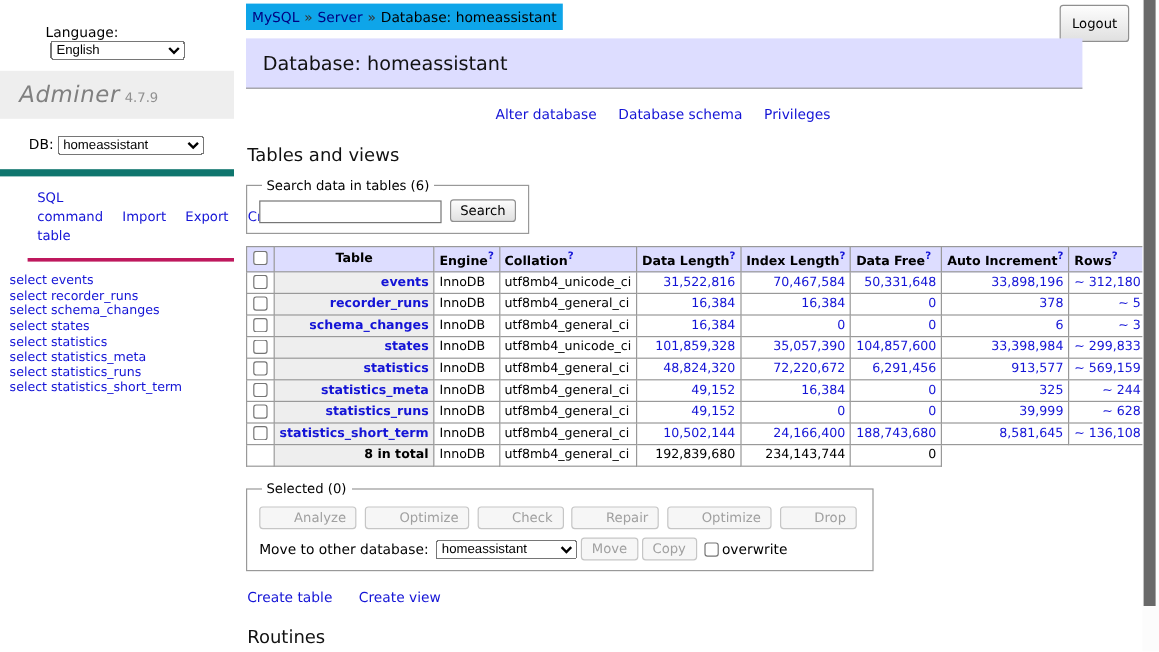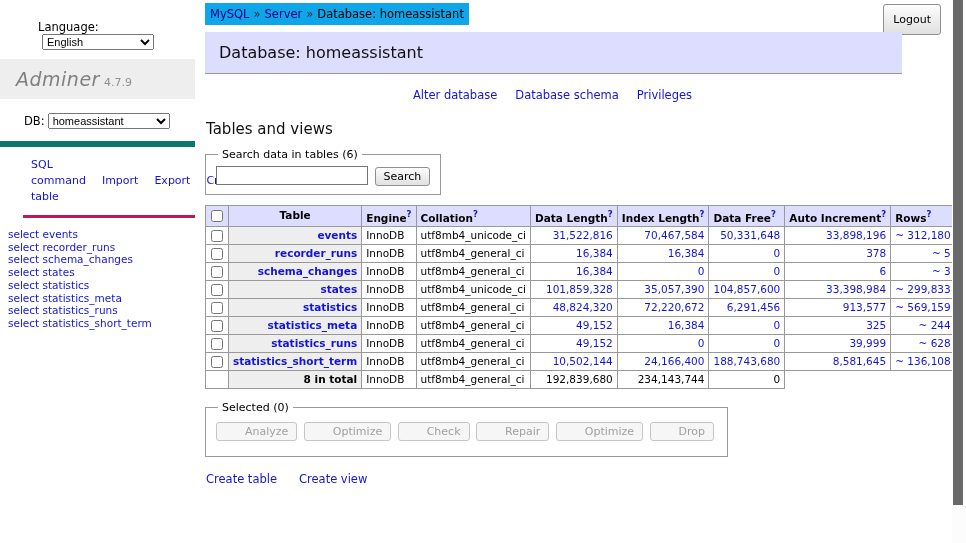--- a/index.html
+++ b/index.html
@@ -309,24 +309,35 @@
   <fieldset class="selected-box">
     <legend>Selected (0)</legend>
     <div class="btn-row">
       <button class="std" disabled="">Analyze</button>
       <button class="std" disabled="">Optimize</button>
       <button class="std" disabled="">Check</button>
       <button class="std" disabled="">Repair</button>
       <button class="std" disabled="">Optimize</button>
       <button class="std" disabled="">Drop</button>
     </div>
+    <div class="move-row">
+      <span>Move to other database:</span>
+      <select><option>homeassistant</option></select>
+      <button class="std" disabled="">Move</button>
+      <button class="std" disabled="">Copy</button>
+      <label>
+          <input type="checkbox" style="">
+          <span>overwrite</span>
+        </label>
+    </div>
   </fieldset>
 
   <div class="create-links">
     <a class="lnk">Create table</a><a class="lnk">Create view</a>
   </div>
 
+  <h3 class="sec-routines">Routines</h3>
 
 </div>
 
 <div id="scrollbar-track">
   <div id="scrollbar-thumb"></div>
 </div>
 
 </body></html>

